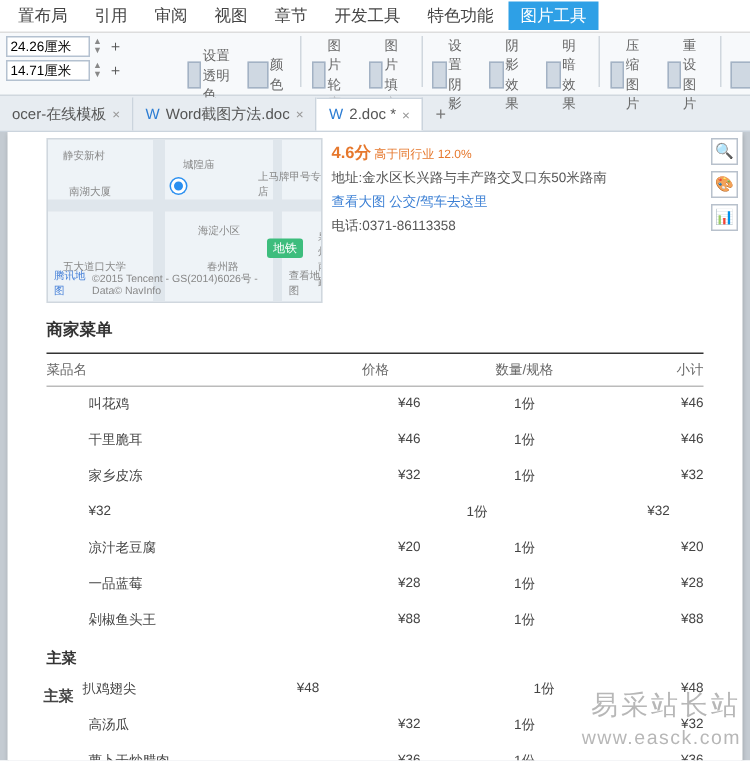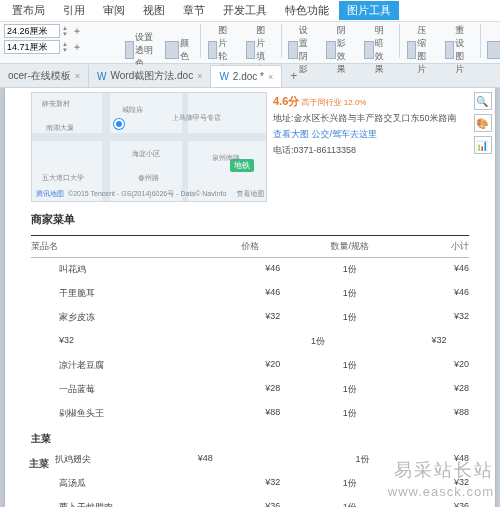--- a/index.html
+++ b/index.html
@@ -16,21 +16,21 @@
 .rbtn .ic{width:18px;height:18px;background:#cfd8e2;border:1px solid #a3b2c4}
 .sep{width:1px;height:34px;background:#d0d7de}
 .tabs{display:flex;height:24px;background:#e7ecf1;border-bottom:1px solid #cbd4dd;align-items:flex-end}
 .tab{display:flex;align-items:center;gap:4px;padding:3px 8px;font-size:10px;color:#555;border-right:1px solid #cbd4dd;background:#e7ecf1;height:22px}
 .tab.active{background:#fff;border-top:1px solid #cbd4dd}
 .tab .x{font-size:9px;color:#999}
 .addtab{padding:4px 8px;color:#777;font-size:12px}
 .docarea{height:419px;background:#c4cbd2;padding:0 0 0 0;overflow:hidden;position:relative}
 .page{background:#fff;margin:0 auto;width:490px;height:800px;box-shadow:0 1px 3px rgba(0,0,0,.2);padding:4px 26px 10px 26px;position:relative}
 .imgblock{display:flex;gap:6px;margin-bottom:8px}
-.map{width:236px;height:110px;background:#eef3f7;border:1px solid #d0d7de;position:relative;font-size:8px;color:#777;overflow:hidden}
+.map{width:184px;height:110px;background:#eef3f7;border:1px solid #d0d7de;position:relative;font-size:8px;color:#777;overflow:hidden}
 .map .rd{position:absolute;background:#dfe6ec}
 .map .pin{position:absolute;top:26px;left:82px;width:10px;height:10px;background:#2a8ff0;border-radius:50%;border:2px solid #fff;box-shadow:0 0 0 1px #2a8ff0}
 .map .lbl{position:absolute;font-size:7px;color:#888}
 .map .badge{position:absolute;right:12px;top:66px;background:#3dbd7d;color:#fff;font-size:8px;padding:1px 4px;border-radius:2px}
 .mapfoot{position:absolute;bottom:2px;left:4px;font-size:7px;color:#888;display:flex;align-items:center;gap:4px}
 .mapfoot b{color:#4680d8;font-weight:normal}
 .info{flex:1;font-size:9px;color:#555;padding-top:2px}
 .info .score{color:#e6782d;font-size:8px}
 .info .score b{font-size:11px}
 .info .row{margin:3px 0}

